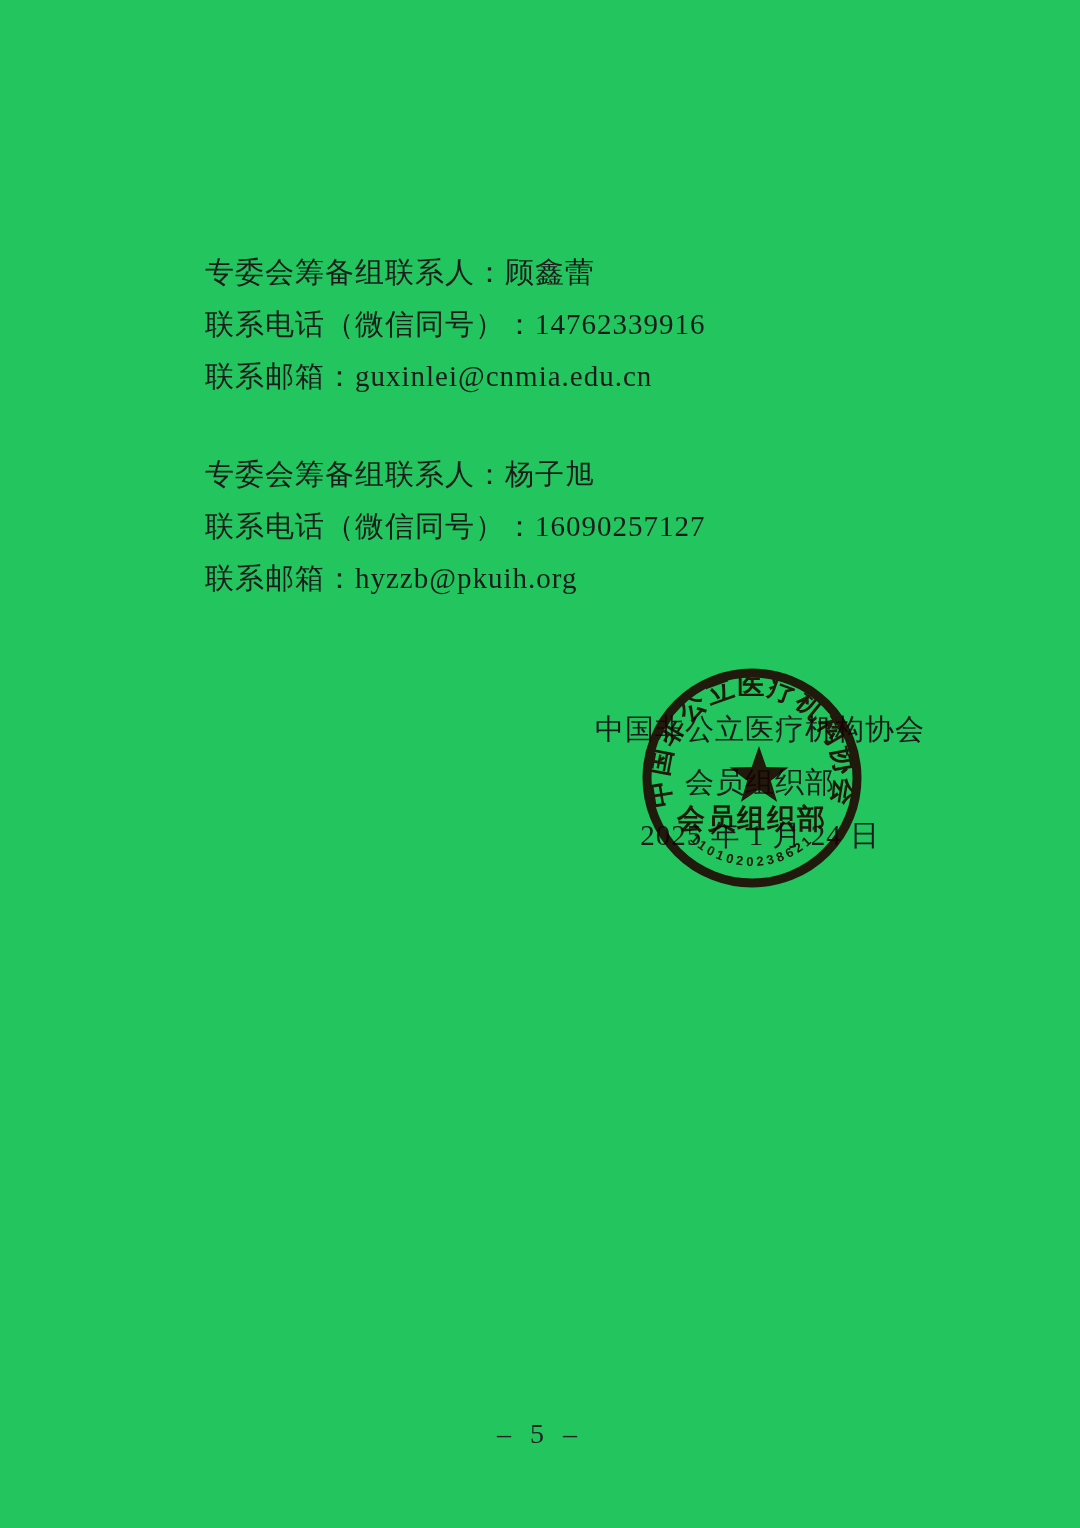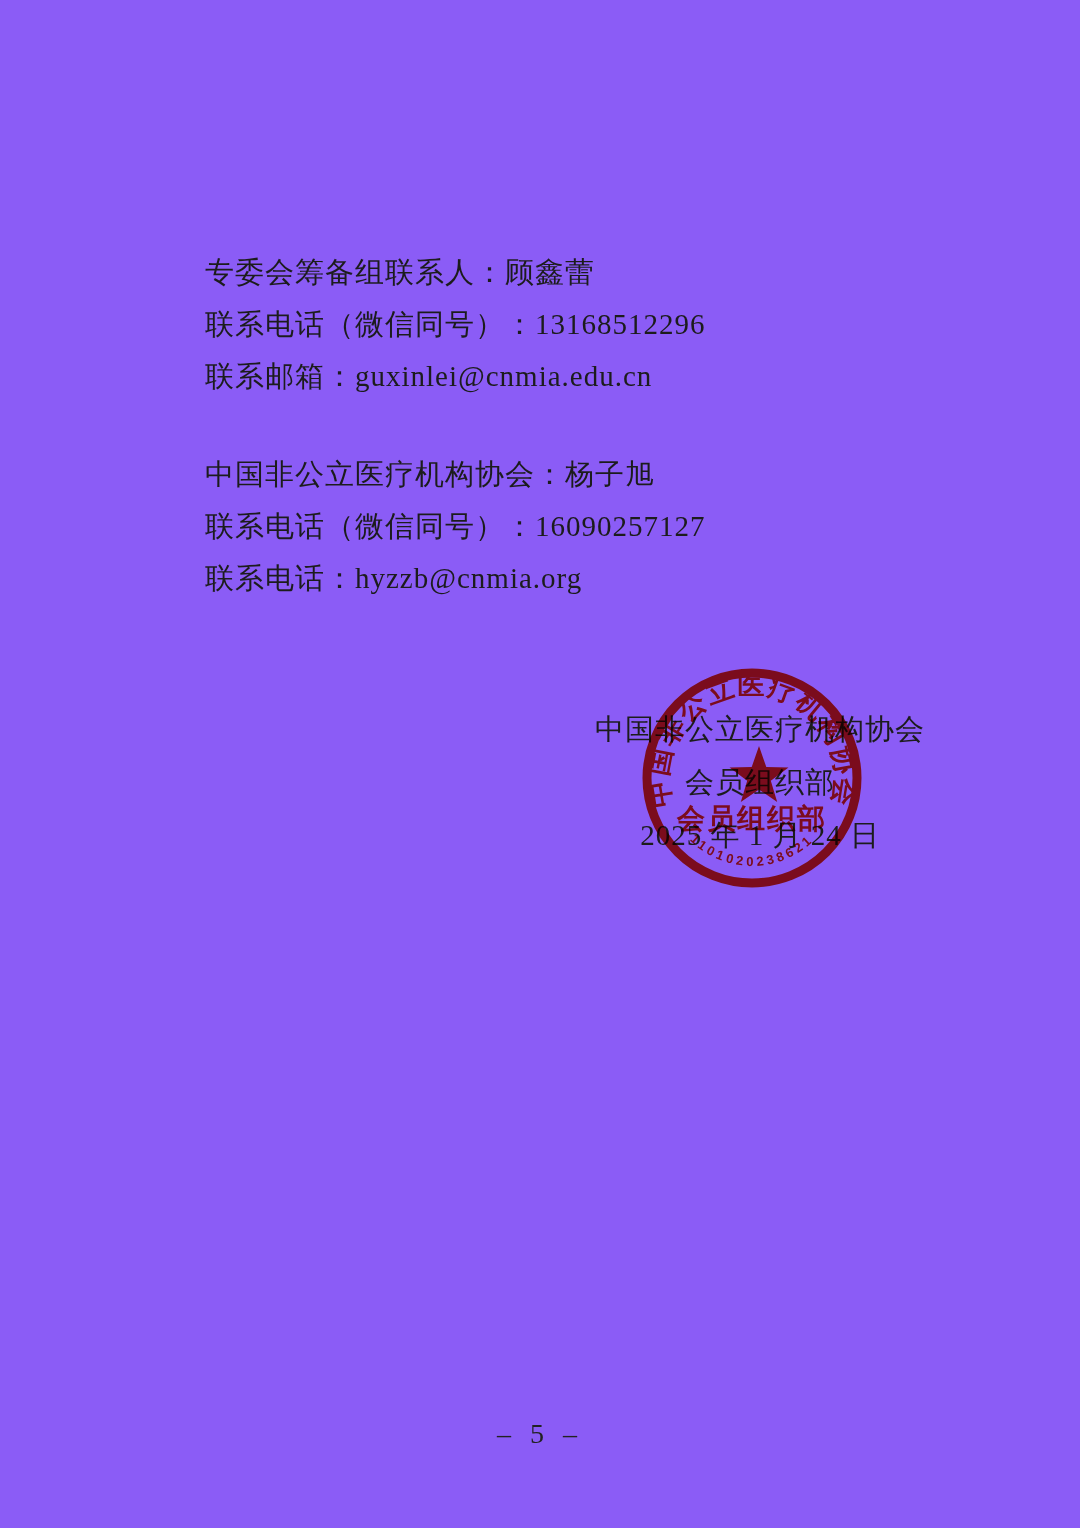--- a/index.html
+++ b/index.html
@@ -4,21 +4,21 @@
 <style>
   html, body {
     margin: 0;
     padding: 0;
     background: #ffffff;
   }
   .page {
     position: relative;
     width: 1080px;
     height: 1528px;
-    background: #8b5cf6;
+    background: #22c55e;
     overflow: hidden;
     font-family: "Liberation Serif", "DejaVu Serif", serif;
     color: #1c1c1c;
   }
   .contact-block {
     position: absolute;
     left: 205px;
     font-size: 29px;
     line-height: 52px;
     letter-spacing: 1px;
@@ -80,28 +80,28 @@
     color: #222;
   }
 </style>
 </head>
 <body>
 
 <div class="page">
 
   <div class="contact-block block-1">
     <div>专委会筹备组联系人：顾鑫蕾</div>
-    <div>联系电话（微信同号）：13168512296</div>
+    <div>联系电话（微信同号）：14762339916</div>
     <div>联系邮箱：guxinlei@cnmia.edu.cn</div>
   </div>
 
   <div class="contact-block block-2">
-    <div>中国非公立医疗机构协会：杨子旭</div>
+    <div>专委会筹备组联系人：杨子旭</div>
     <div>联系电话（微信同号）：16090257127</div>
-    <div>联系电话：hyzzb@cnmia.org</div>
+    <div>联系邮箱：hyzzb@pkuih.org</div>
   </div>
 
   <div class="signature-block">
     <div>中国非公立医疗机构协会</div>
     <div>会员组织部</div>
     <div>2025 年 1 月 24 日</div>
   </div>
 
   <svg class="seal" viewBox="0 0 240 240" xmlns="http://www.w3.org/2000/svg">
     <defs>

